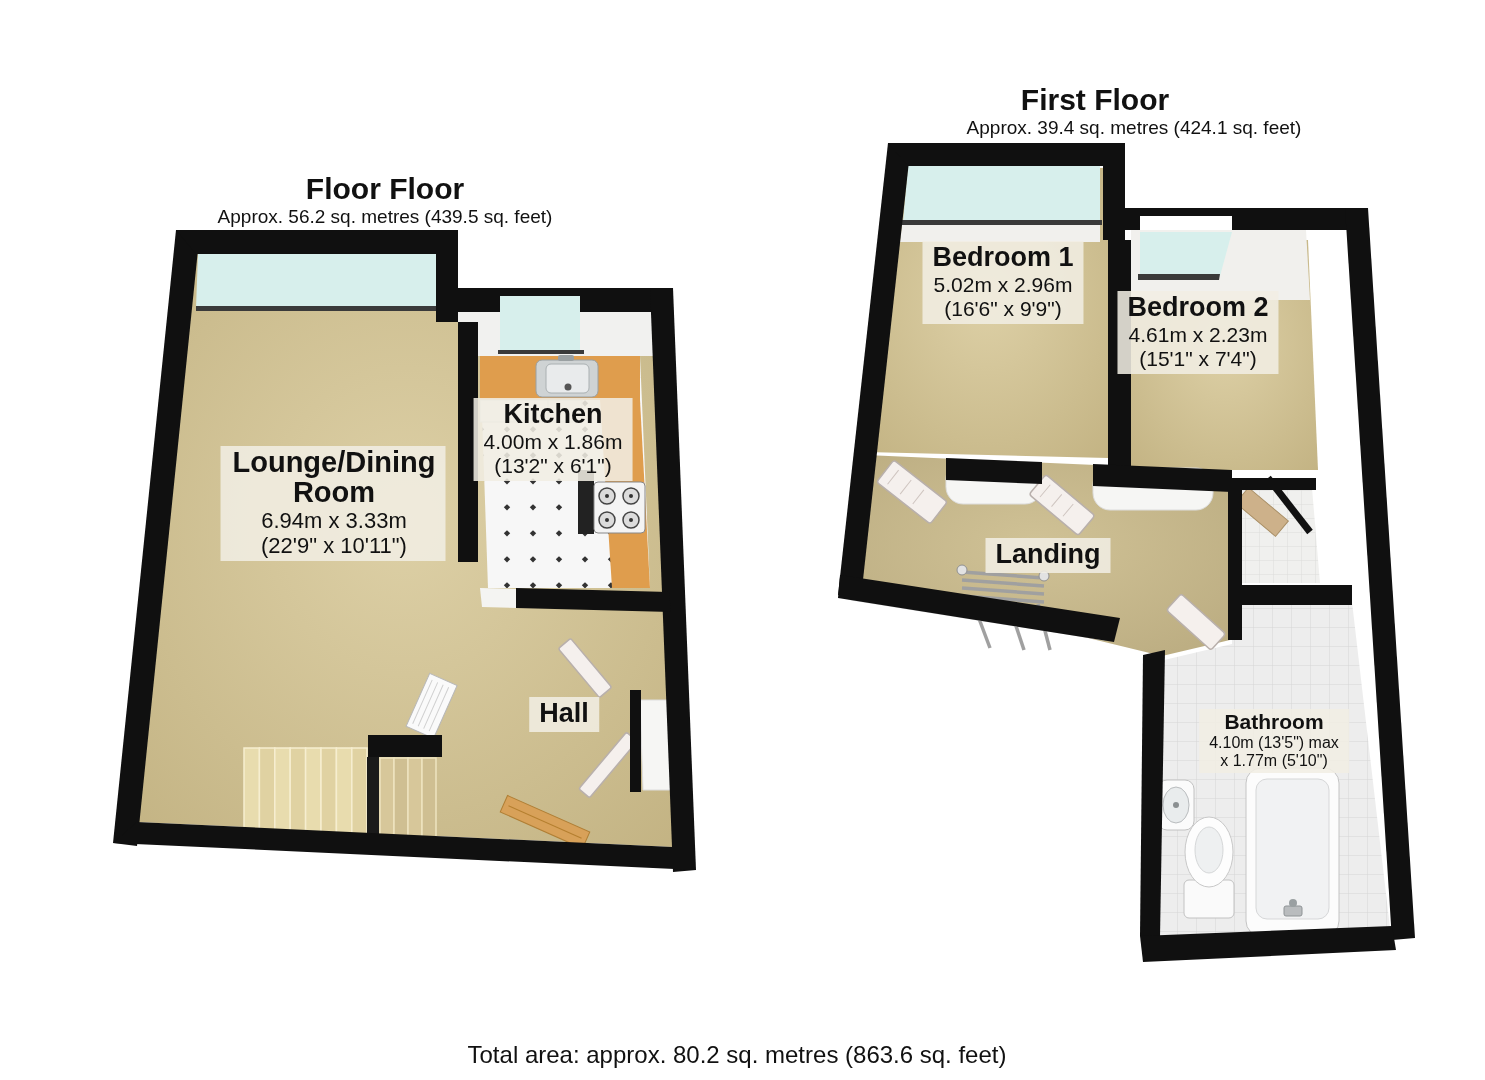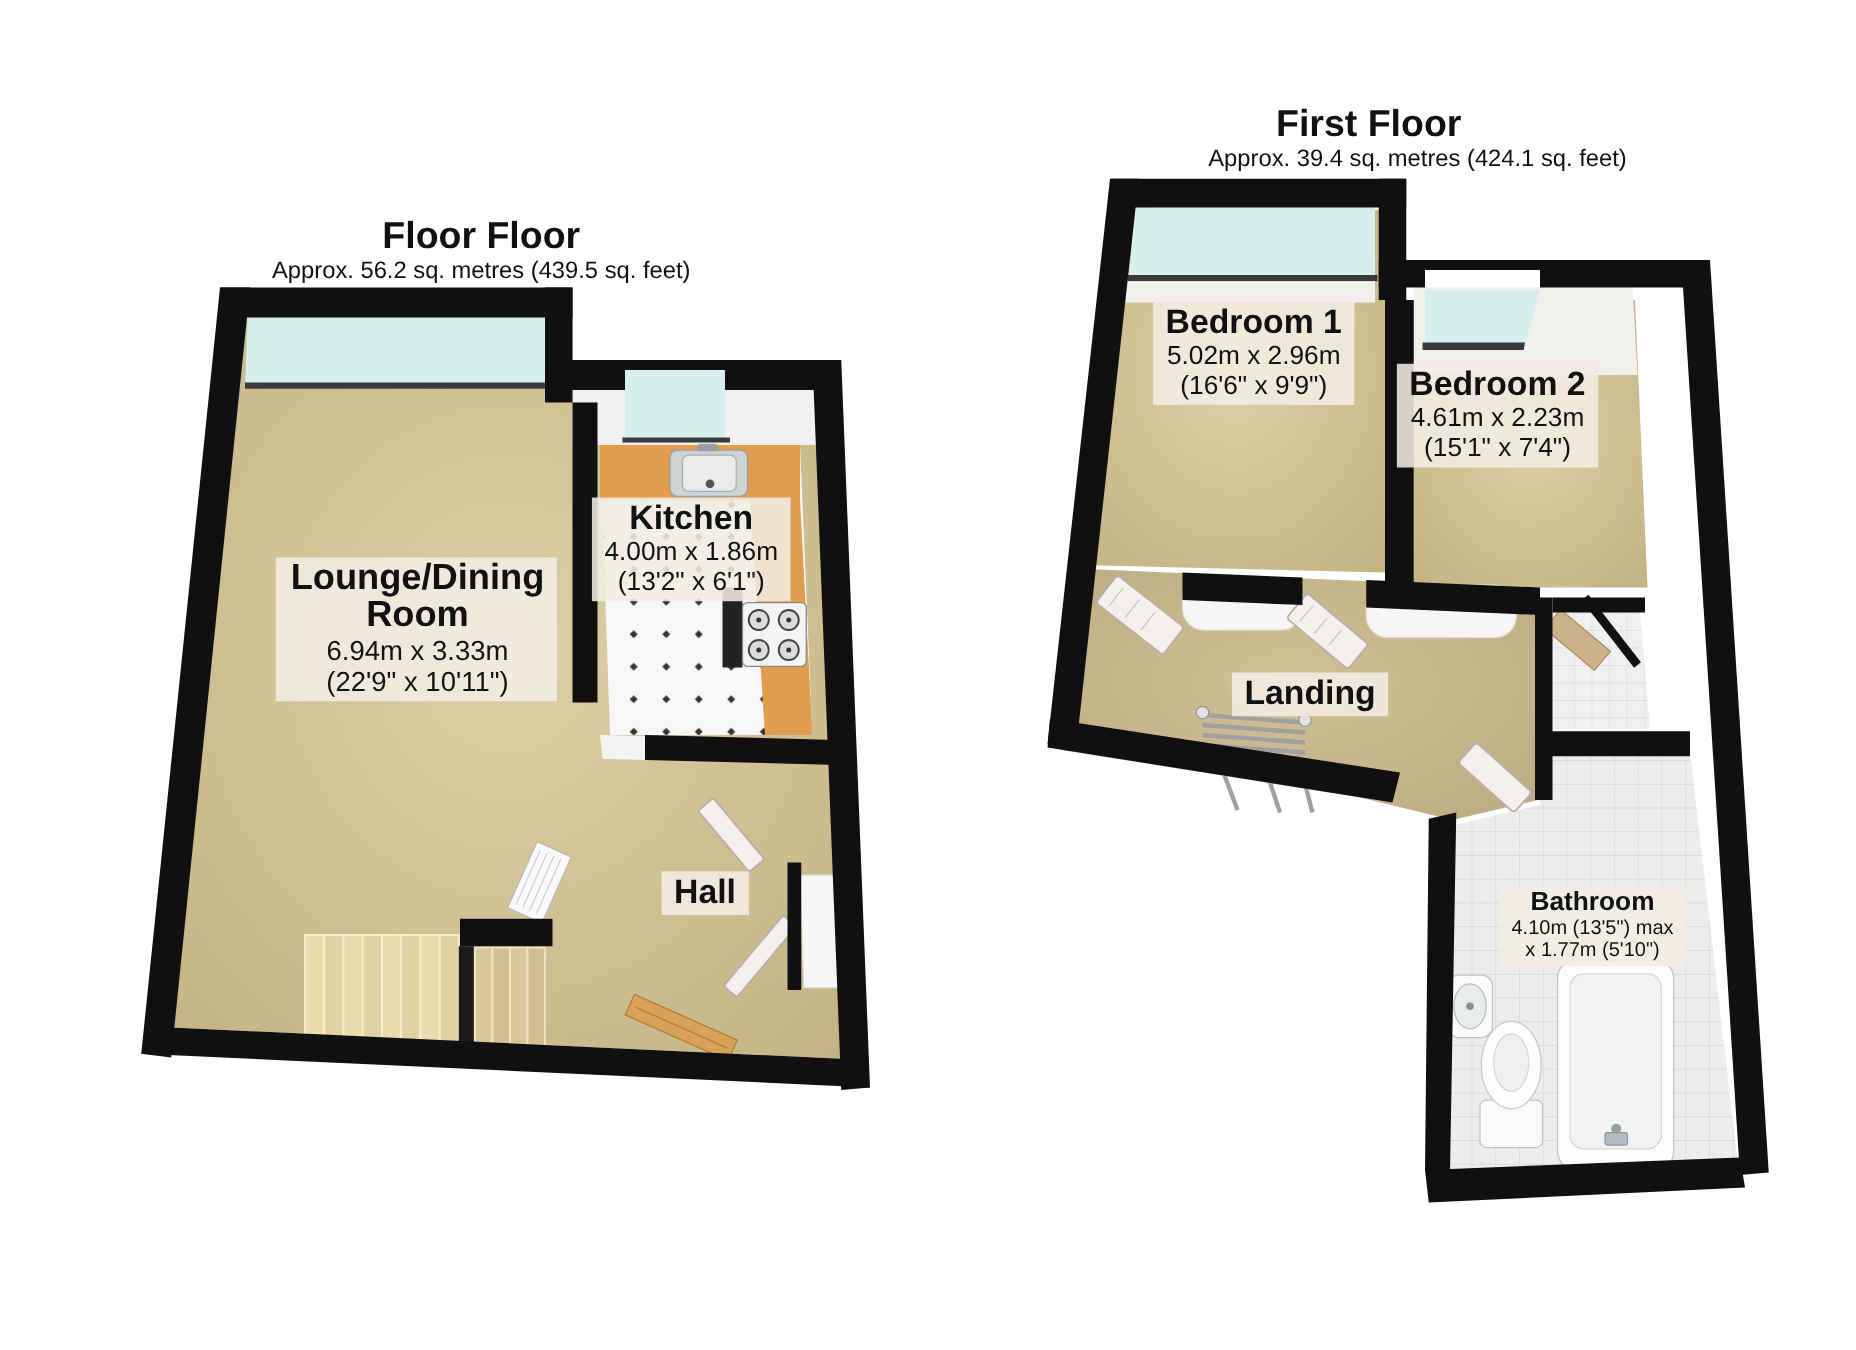--- a/index.html
+++ b/index.html
@@ -272,13 +272,14 @@
   <div class="room-label" style="left:1048px;top:538px;">
     <div class="rl-title">Landing</div>
   </div>
 
   <div class="room-label small-label" style="left:1238px;top:709px;margin-left:36px;">
     <div class="rl-title">Bathroom</div>
     <div class="rl-dims">4.10m (13'5") max</div>
     <div class="rl-dims">x 1.77m (5'10")</div>
   </div>
 
+  <div class="footer" style="left:737px;top:1041px;">Total area: approx. 80.2 sq. metres (863.6 sq. feet)</div>
 </div>
 
 </body></html>

